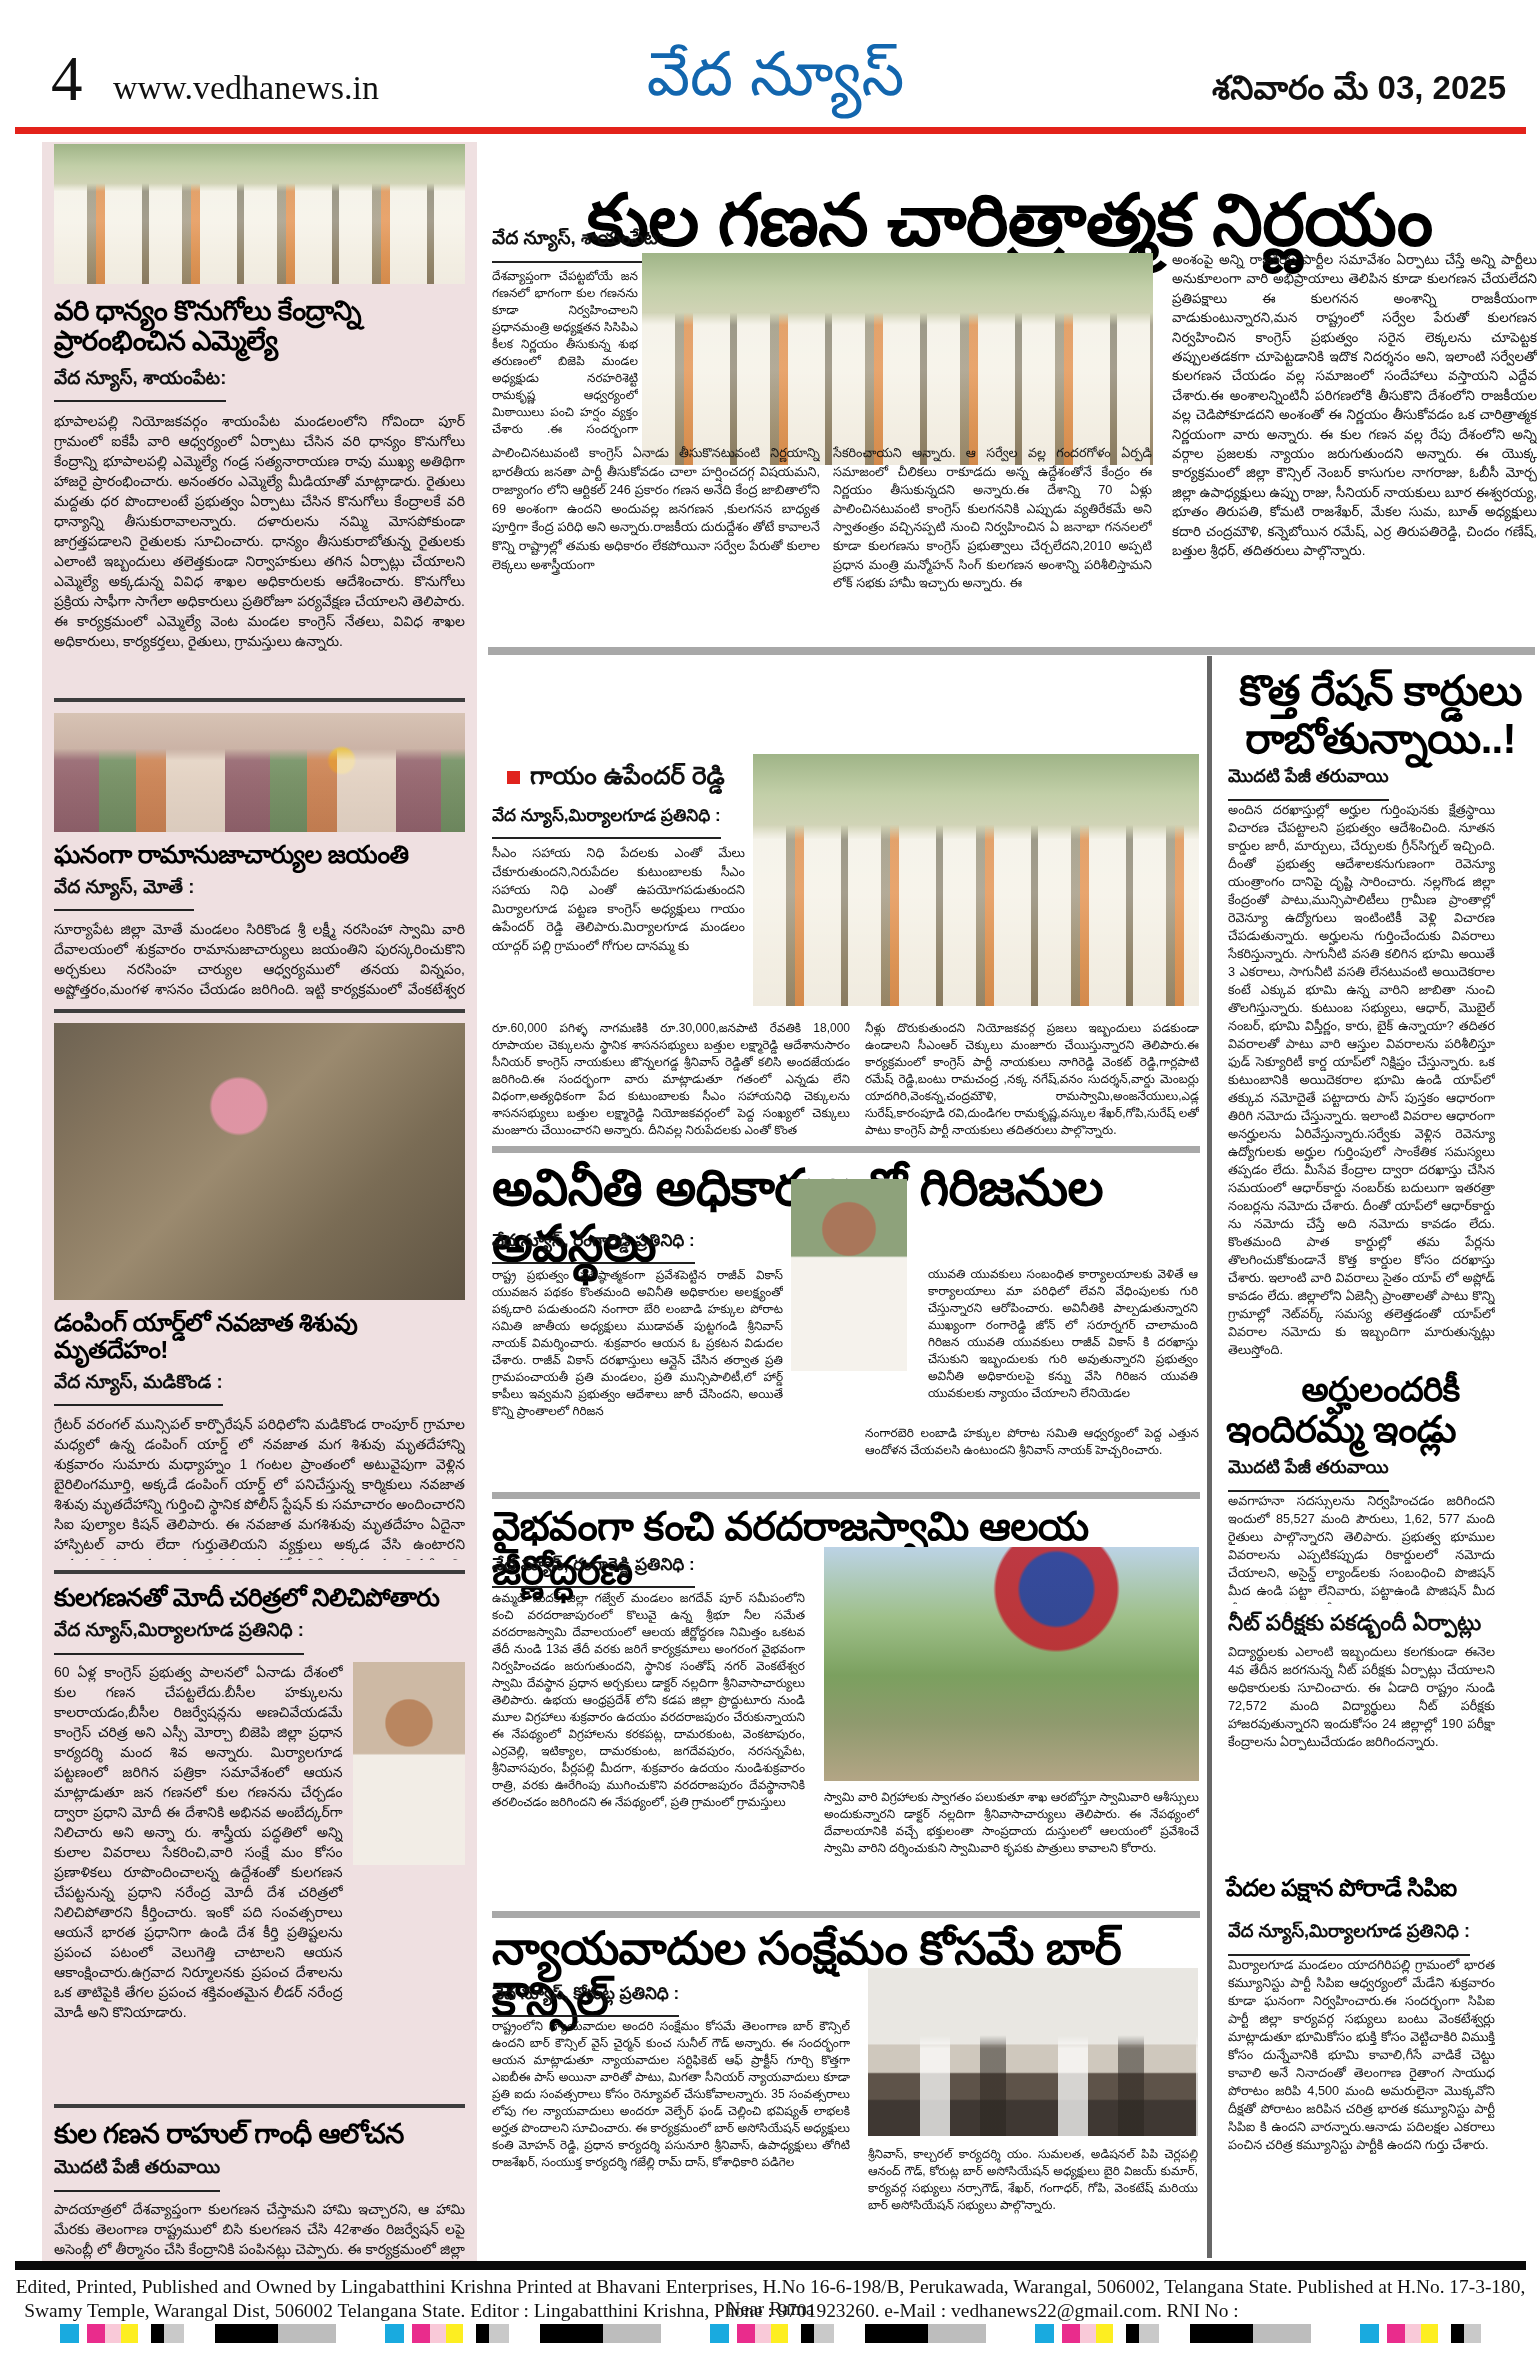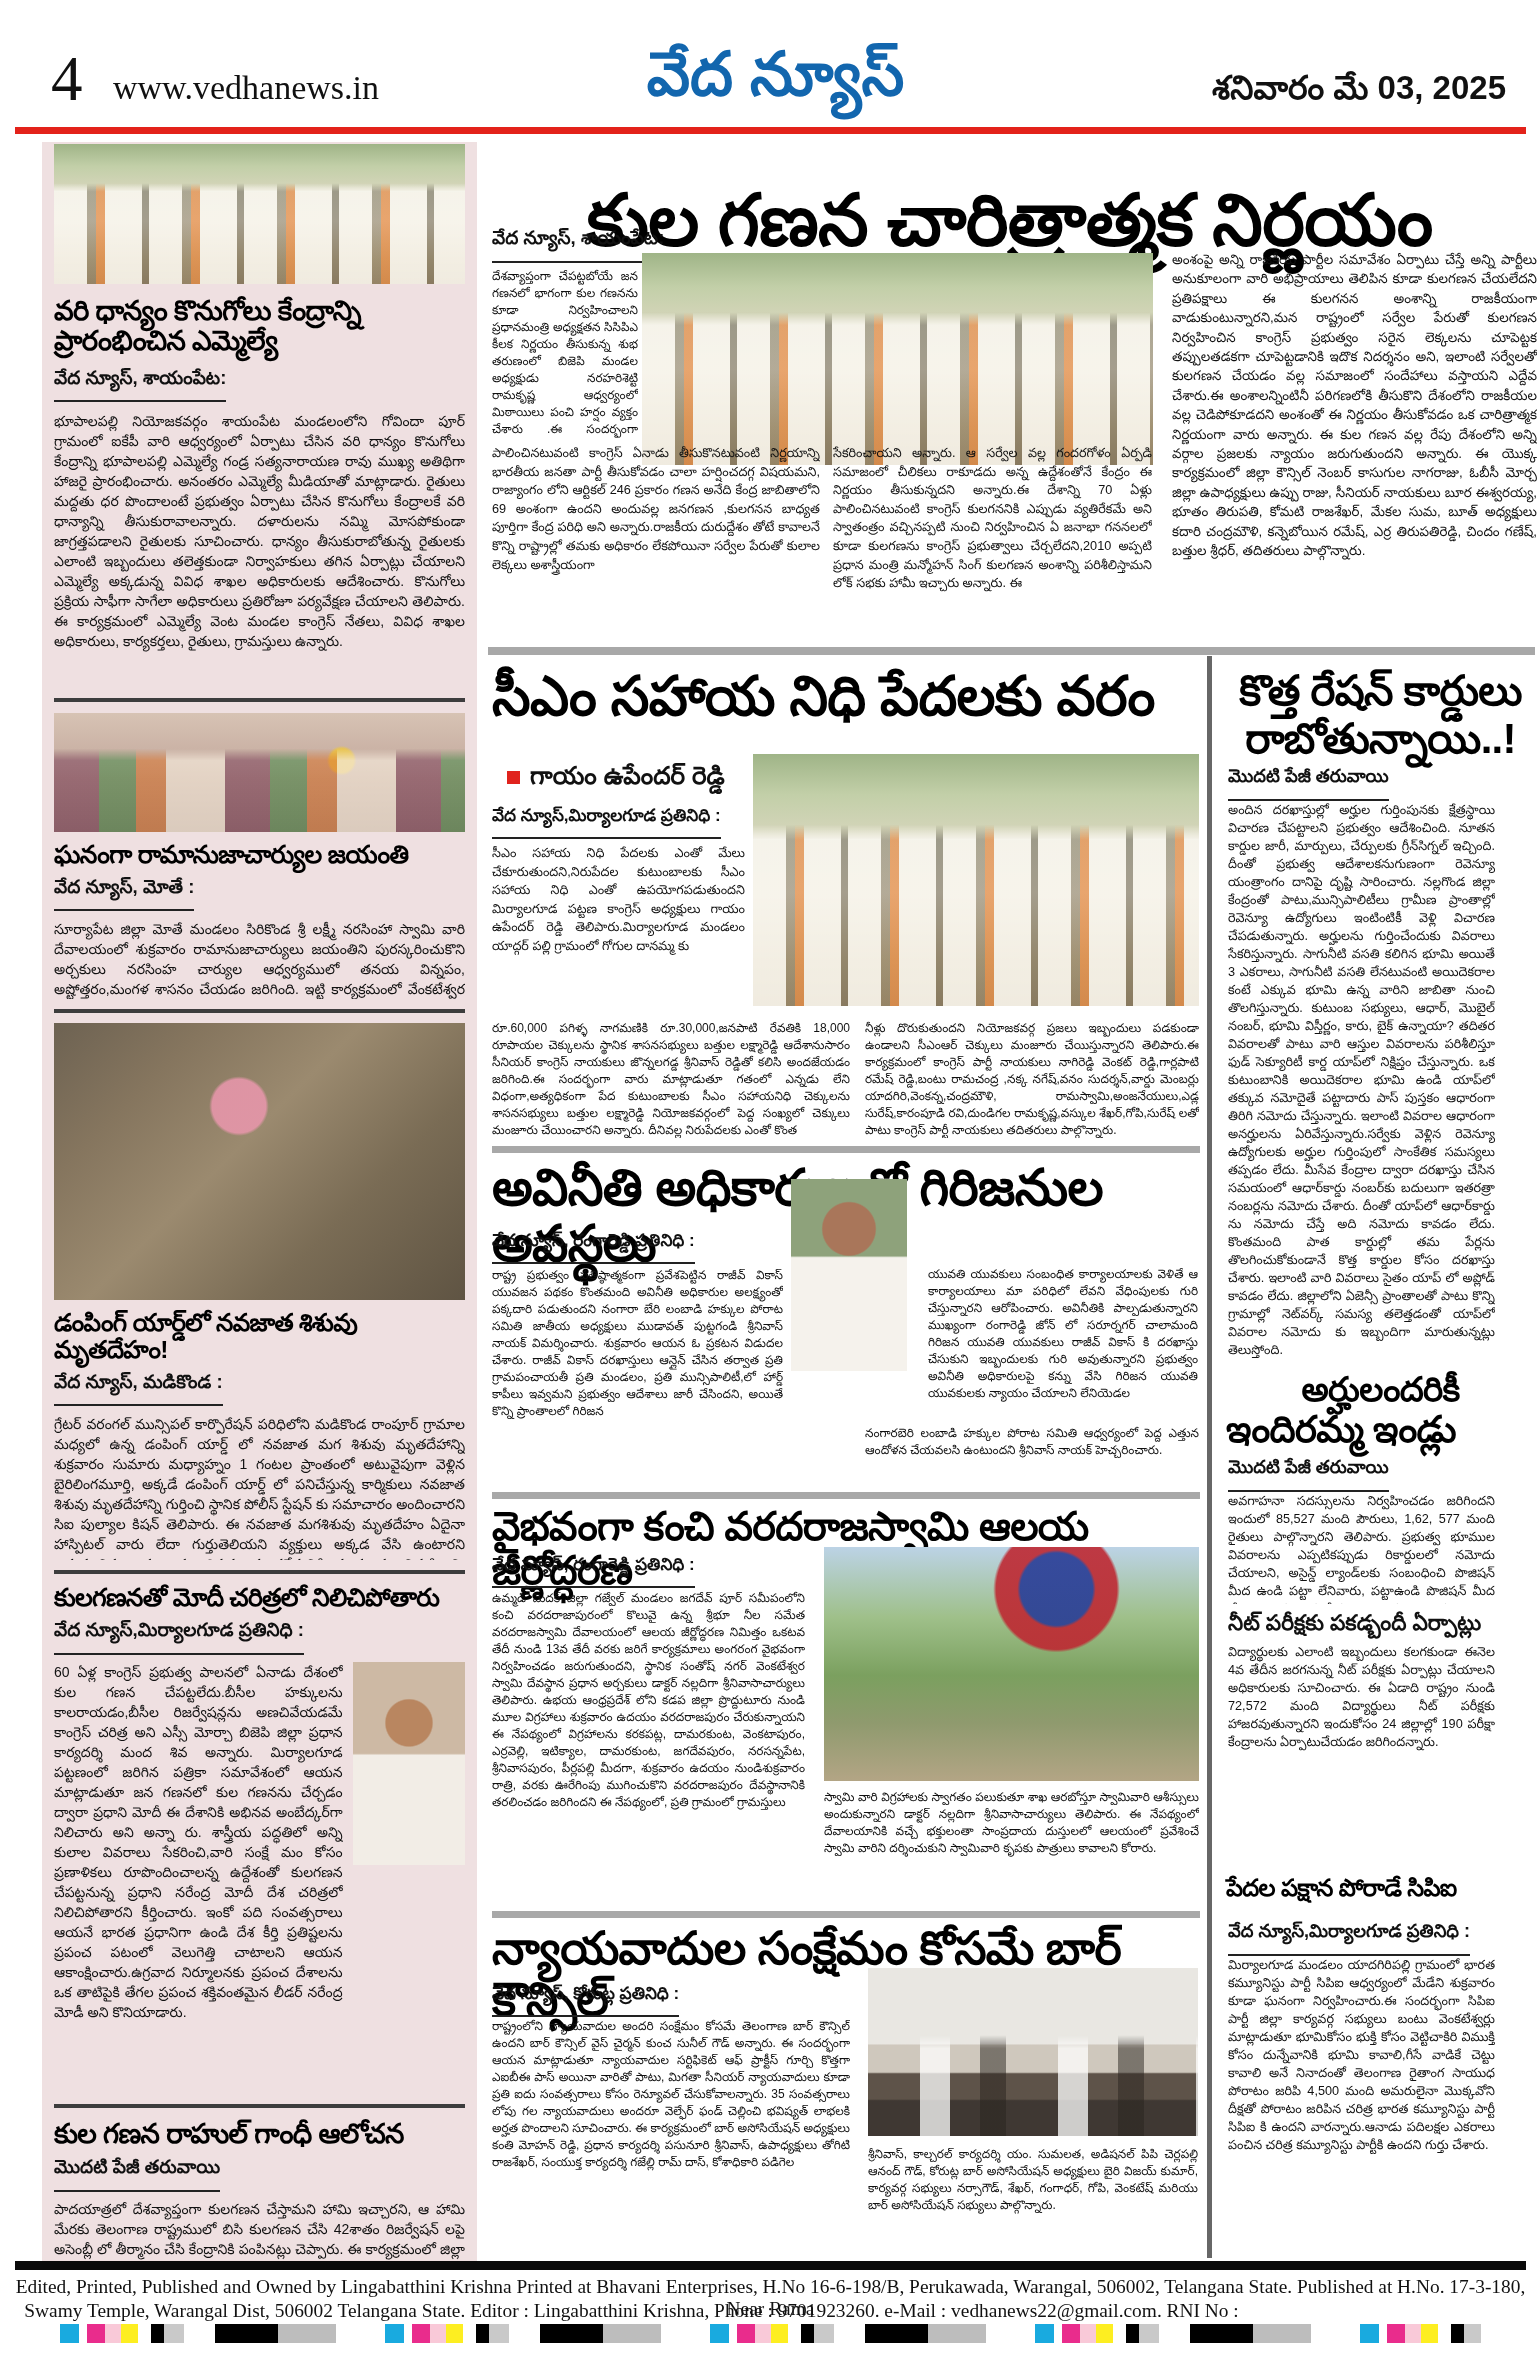--- a/index.html
+++ b/index.html
@@ -51,21 +51,21 @@
       #ffffff 78px 91px,#000 91px 104px,#c9c9c9 104px 124px,#ffffff 124px 155px,
       #000 155px 218px,#bdbdbd 218px 276px,#ffffff 276px 325px);}
 </style>
 </head>
 <body>
 
 <div class="page">
 
   <div class="abs serif" style="left:51px;top:43px;font-size:63px;">4</div>
   <div class="abs serif" style="left:113px;top:69px;font-size:34px;">www.vedhanews.in</div>
-  <div class="abs" style="left:589px;top:39px;width:373px;text-align:center;font-size:61px;font-weight:700;color:#1266ae;">వేద న్యూస్</div>
+  <div class="abs" style="left:589px;top:39px;width:373px;text-align:center;font-size:61px;font-weight:400;color:#1266ae;">వేద న్యూస్</div>
   <div class="abs" style="left:1163px;top:69px;width:343px;text-align:right;font-size:33px;font-weight:800;">శనివారం మే 03, 2025</div>
   <div class="abs" style="left:15px;top:127px;width:1511px;height:6.7px;background:#e3221a;"></div>
 
   <div class="abs" style="left:42px;top:142px;width:435px;height:2119px;background:#efe0e1;padding:0 12px;box-sizing:border-box;overflow:hidden;">
 
     <div class="photo ph-crowd" style="height:140px;margin-top:1.5px;"></div>
     <div class="hl" style="font-size:27.6px;margin-top:12px;">వరి ధాన్యం కొనుగోలు కేంద్రాన్ని ప్రారంభించిన ఎమ్మెల్యే</div>
     <div class="byline" style="margin-top:10.4px;"><span class="bl-inner">వేద న్యూస్, శాయంపేట:</span></div>
     <div class="just" style="font-size:14px;line-height:20px;height:277px;margin-top:9px;">భూపాలపల్లి నియోజకవర్గం శాయంపేట మండలంలోని గోవిందా పూర్ గ్రామంలో ఐకేపీ వారి ఆధ్వర్యంలో ఏర్పాటు చేసిన వరి ధాన్యం కొనుగోలు కేంద్రాన్ని భూపాలపల్లి ఎమ్మెల్యే గండ్ర సత్యనారాయణ రావు ముఖ్య అతిథిగా హాజరై ప్రారంభించారు. అనంతరం ఎమ్మెల్యే మీడియాతో మాట్లాడారు. రైతులు మద్దతు ధర పొందాలంటే ప్రభుత్వం ఏర్పాటు చేసిన కొనుగోలు కేంద్రాలకే వరి ధాన్యాన్ని తీసుకురావాలన్నారు. దళారులను నమ్మి మోసపోకుండా జాగ్రత్తపడాలని రైతులకు సూచించారు. ధాన్యం తీసుకురాబోతున్న రైతులకు ఎలాంటి ఇబ్బందులు తలెత్తకుండా నిర్వాహకులు తగిన ఏర్పాట్లు చేయాలని ఎమ్మెల్యే అక్కడున్న వివిధ శాఖల అధికారులకు ఆదేశించారు. కొనుగోలు ప్రక్రియ సాఫీగా సాగేలా అధికారులు ప్రతిరోజూ పర్యవేక్షణ చేయాలని తెలిపారు. ఈ కార్యక్రమంలో ఎమ్మెల్యే వెంట మండల కాంగ్రెస్ నేతలు, వివిధ శాఖల అధికారులు, కార్యకర్తలు, రైతులు, గ్రామస్తులు ఉన్నారు.</div>
     <div class="ldivider"></div>
@@ -99,21 +99,20 @@
   <div class="abs byline" style="left:492px;top:227px;"><span class="bl-inner">వేద న్యూస్, శాయంపేట:</span></div>
   <div class="abs photo ph-crowd" style="left:642px;top:253px;width:511px;height:212px;"></div>
   <div class="abs just" style="left:492px;top:268px;width:146px;height:170px;font-size:12px;line-height:17px;">దేశవ్యాప్తంగా చేపట్టబోయే జన గణనలో భాగంగా కుల గణనను కూడా నిర్వహించాలని ప్రధానమంత్రి అధ్యక్షతన సిసిపిఎ కీలక నిర్ణయం తీసుకున్న శుభ తరుణంలో బిజెపి మండల అధ్యక్షుడు నరహరిశెట్టి రామకృష్ణ ఆధ్వర్యంలో మిఠాయిలు పంచి హర్షం వ్యక్తం చేశారు .ఈ సందర్భంగా నరహరిశెట్టి రామకృష్ణ మాట్లాడుతూ ఇన్నేళ్లు ఈ దేశాన్ని</div>
   <div class="abs just" style="left:492px;top:444px;width:328px;height:200px;font-size:12.7px;line-height:18.6px;">పాలించినటువంటి కాంగ్రెస్ ఏనాడు తీసుకొనటువంటి నిర్ణయాన్ని భారతీయ జనతా పార్టీ తీసుకోవడం చాలా హర్షించదగ్గ విషయమని, రాజ్యాంగం లోని ఆర్టికల్ 246 ప్రకారం గణన అనేది కేంద్ర జాబితాలోని 69 అంశంగా ఉందని అందువల్ల జనగణన ,కులగనన బాధ్యత పూర్తిగా కేంద్ర పరిధి అని అన్నారు.రాజకీయ దురుద్దేశం తోటే కావాలనే కొన్ని రాష్ట్రాల్లో తమకు అధికారం లేకపోయినా సర్వేల పేరుతో కులాల లెక్కలు అశాస్త్రీయంగా</div>
   <div class="abs just" style="left:833px;top:444px;width:319px;height:200px;font-size:12.7px;line-height:18.6px;">సేకరించాయని అన్నారు. ఆ సర్వేల వల్ల గందరగోళం ఏర్పడి సమాజంలో చీలికలు రాకూడదు అన్న ఉద్దేశంతోనే కేంద్రం ఈ నిర్ణయం తీసుకున్నదని అన్నారు.ఈ దేశాన్ని 70 ఏళ్లు పాలించినటువంటి కాంగ్రెస్ కులగననికి ఎప్పుడు వ్యతిరేకమే అని స్వాతంత్రం వచ్చినప్పటి నుంచి నిర్వహించిన ఏ జనాభా గననలలో కూడా కులగణను కాంగ్రెస్ ప్రభుత్వాలు చేర్చలేదని,2010 అప్పటి ప్రధాన మంత్రి మన్మోహన్ సింగ్ కులగణన అంశాన్ని పరిశీలిస్తామని లోక్ సభకు హామీ ఇచ్చారు అన్నారు. ఈ</div>
   <div class="abs just" style="left:1172px;top:250px;width:365px;height:395px;font-size:13.4px;line-height:19.4px;">అంశంపై అన్ని రాజకీయ పార్టీల సమావేశం ఏర్పాటు చేస్తే అన్ని పార్టీలు అనుకూలంగా వారి అభిప్రాయాలు తెలిపిన కూడా కులగణన చేయలేదని ప్రతిపక్షాలు ఈ కులగనన అంశాన్ని రాజకీయంగా వాడుకుంటున్నారని,మన రాష్ట్రంలో సర్వేల పేరుతో కులగణన నిర్వహించిన కాంగ్రెస్ ప్రభుత్వం సరైన లెక్కలను చూపెట్టక తప్పులతడకగా చూపెట్టడానికి ఇదొక నిదర్శనం అని, ఇలాంటి సర్వేలతో కులగణన చేయడం వల్ల సమాజంలో సందేహాలు వస్తాయని ఎద్దేవ చేశారు.ఈ అంశాలన్నింటినీ పరిగణలోకి తీసుకొని దేశంలోని రాజకీయల వల్ల చెడిపోకూడదని అంశంతో ఈ నిర్ణయం తీసుకోవడం ఒక చారిత్రాత్మక నిర్ణయంగా వారు అన్నారు. ఈ కుల గణన వల్ల రేపు దేశంలోని అన్ని వర్గాల ప్రజలకు న్యాయం జరుగుతుందని అన్నారు. ఈ యొక్క కార్యక్రమంలో జిల్లా కౌన్సిల్ నెంబర్ కాసుగుల నాగరాజు, ఓబీసీ మోర్చ జిల్లా ఉపాధ్యక్షులు ఉప్పు రాజు, సీనియర్ నాయకులు బూర ఈశ్వరయ్య, భూతం తిరుపతి, కోమటి రాజశేఖర్, మేకల సుమ, బూత్ అధ్యక్షులు కదారి చంద్రమౌళి, కన్నెబోయిన రమేష్, ఎర్ర తిరుపతిరెడ్డి, చిందం గణేష్, బత్తుల శ్రీధర్, తదితరులు పాల్గొన్నారు.</div>
 
   <div class="abs divider" style="left:488px;top:647px;width:1047px;height:7.5px;"></div>
   <div class="abs" style="left:1207px;top:656px;width:5.2px;height:1602px;background:#676767;"></div>
 
-  <div class="abs hl" style="left:492px;top:666px;width:708px;font-size:55px;">సీఎం సహాయ నిధి పేదలకు వరం</div>
   <div class="abs" style="left:507px;top:762px;font-size:24.6px;font-weight:800;"><span class="kicker-sq"></span><span>గాయం ఉపేందర్ రెడ్డి</span></div>
   <div class="abs byline" style="left:492px;top:806px;font-size:17px;"><span class="bl-inner">వేద న్యూస్,మిర్యాలగూడ ప్రతినిధి :</span></div>
   <div class="abs photo ph-crowd" style="left:753px;top:754px;width:446px;height:252px;"></div>
   <div class="abs just" style="left:492px;top:844px;width:253px;height:170px;font-size:12.7px;line-height:18.6px;">సీఎం సహాయ నిధి పేదలకు ఎంతో మేలు చేకూరుతుందని,నిరుపేదల కుటుంబాలకు సీఎం సహాయ నిధి ఎంతో ఉపయోగపడుతుందని మిర్యాలగూడ పట్టణ కాంగ్రెస్ అధ్యక్షులు గాయం ఉపేందర్ రెడ్డి తెలిపారు.మిర్యాలగూడ మండలం యాద్గర్ పల్లి గ్రామంలో గోగుల దానమ్మ కు</div>
   <div class="abs just" style="left:492px;top:1020px;width:358px;height:118px;font-size:12px;line-height:17px;">రూ.60,000 పగిళ్ళ నాగమణికి రూ.30,000,జనపాటి రేవతికి 18,000 రూపాయల చెక్కులను స్థానిక శాసనసభ్యులు బత్తుల లక్ష్మారెడ్డి ఆదేశానుసారం సీనియర్ కాంగ్రెస్ నాయకులు జొన్నలగడ్డ శ్రీనివాస్ రెడ్డితో కలిసి అందజేయడం జరిగింది.ఈ సందర్భంగా వారు మాట్లాడుతూ గతంలో ఎన్నడు లేని విధంగా,అత్యధికంగా పేద కుటుంబాలకు సీఎం సహాయనిధి చెక్కులను శాసనసభ్యులు బత్తుల లక్ష్మారెడ్డి నియోజకవర్గంలో పెద్ద సంఖ్యలో చెక్కులు మంజూరు చేయించారని అన్నారు. దీనివల్ల నిరుపేదలకు ఎంతో కొంత</div>
   <div class="abs just" style="left:865px;top:1020px;width:334px;height:118px;font-size:12px;line-height:17px;">నీళ్లు దొరుకుతుందని నియోజకవర్గ ప్రజలు ఇబ్బందులు పడకుండా ఉండాలని సీఎంఆర్ చెక్కులు మంజూరు చేయిస్తున్నారని తెలిపారు.ఈ కార్యక్రమంలో కాంగ్రెస్ పార్టీ నాయకులు నాగిరెడ్డి వెంకట్ రెడ్డి,గార్లపాటి రమేష్ రెడ్డి,బంటు రామచంద్ర ,నక్క నగేష్,వనం సుదర్శన్,వార్డు మెంబర్లు యాదగిరి,వెంకన్న,చంద్రమౌళి, రామస్వామి,అంజనేయులు,ఎడ్ల సురేష్,కారంపూడి రవి,దుండిగల రామకృష్ణ,వస్కుల శేఖర్,గోపి,సురేష్ లతో పాటు కాంగ్రెస్ పార్టీ నాయకులు తదితరులు పాల్గొన్నారు.</div>
 
   <div class="abs divider" style="left:492px;top:1146px;width:708px;height:6.7px;"></div>
 
   <div class="abs hl" style="left:492px;top:1160px;width:708px;font-size:51px;">అవినీతి అధికారులతో గిరిజనుల అవస్థలు</div>

